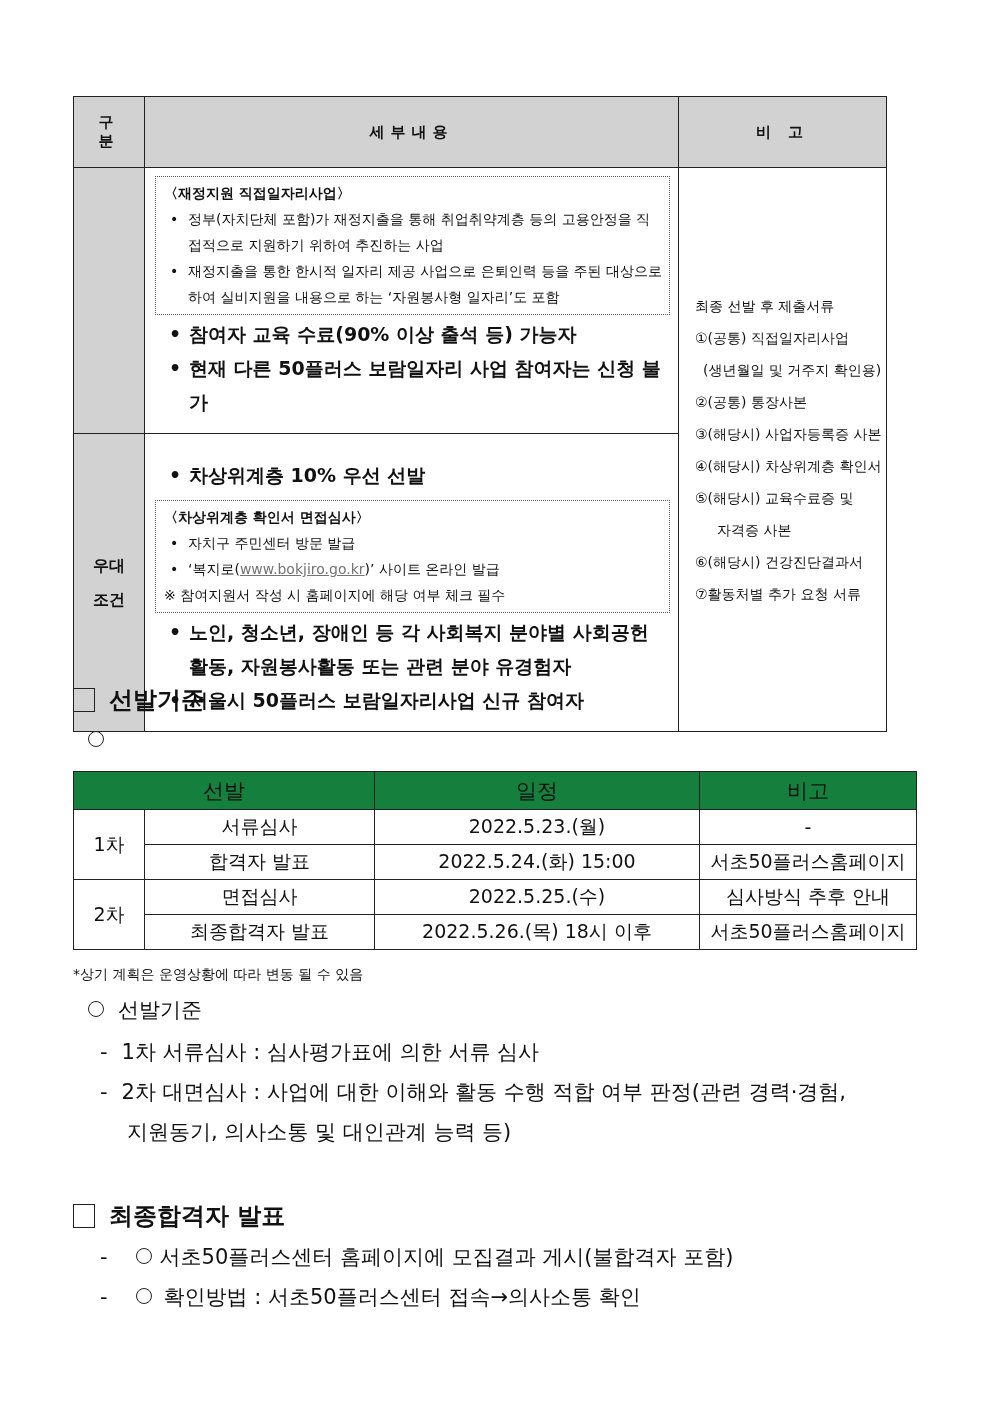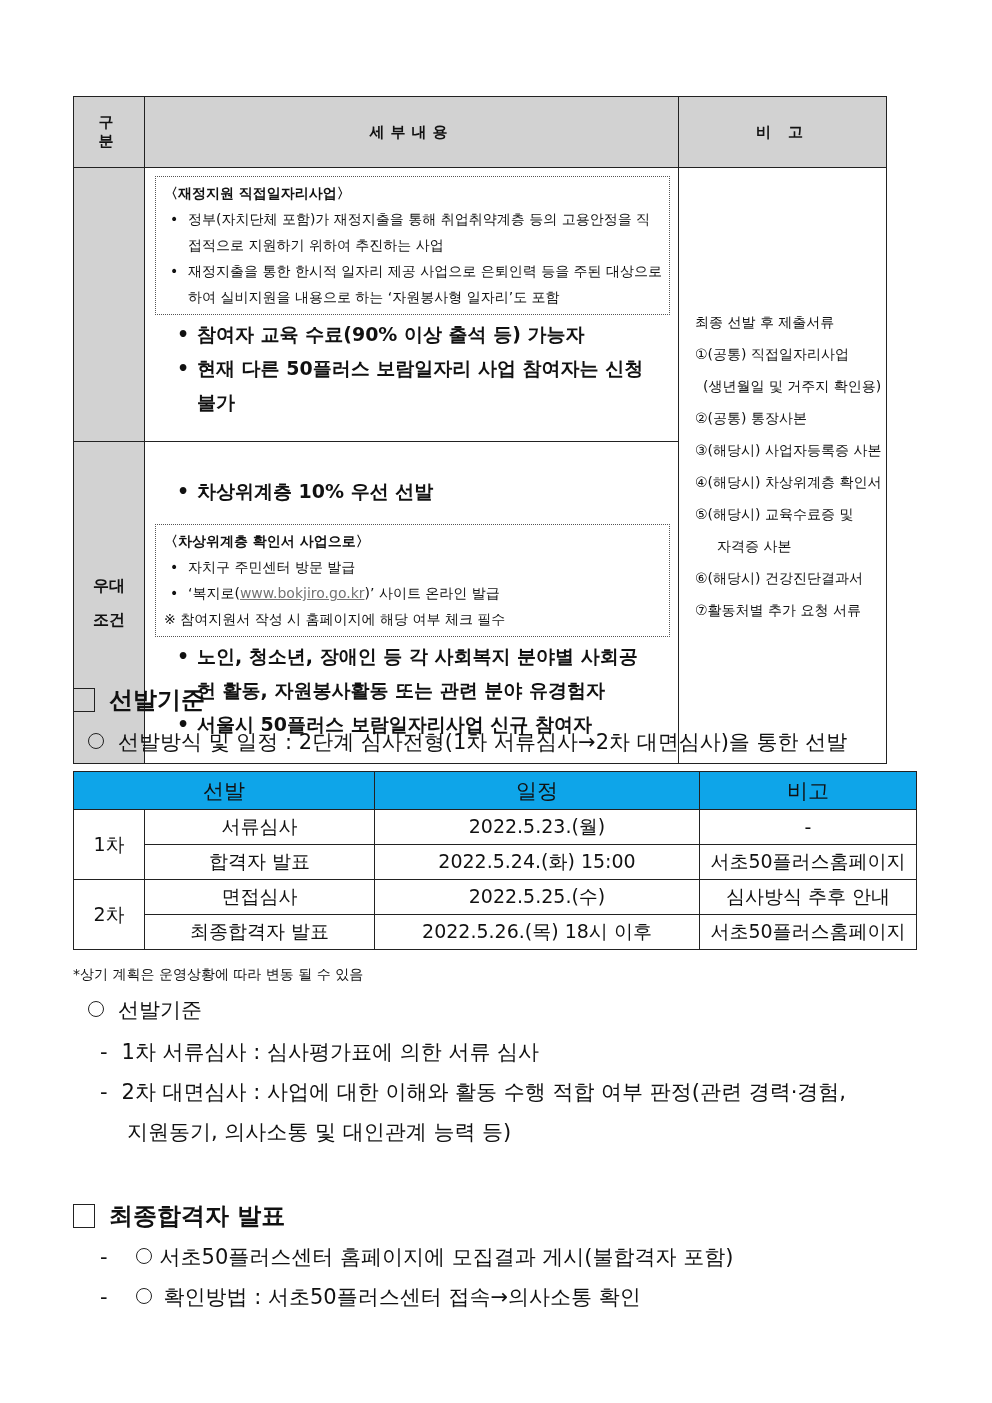--- a/index.html
+++ b/index.html
@@ -14,37 +14,37 @@
   .t1 .cat { background:#d2d2d2; text-align:center; font-family:"DejaVu Serif","Liberation Serif",serif;
              font-size:16px; font-weight:bold; line-height:34px; }
   .t1 .detail { padding:8px 8px 6px 10px; }
   .dbox { border:1px dotted #555; padding:3px 6px 4px 8px; font-size:14px; line-height:26px; }
   .dbox .title { font-weight:bold; }
   .dbox ul { margin:0; padding:0; list-style:none; }
   .dbox li { position:relative; padding-left:24px; }
   .dbox li::before { content:"•"; position:absolute; left:6px; top:0; }
   .dbox .note { }
   .dbox a { color:#737373; text-decoration:underline; }
-  .big { list-style:none; margin:16px; padding:0; font-size:19px; line-height:34px; font-weight:bold; }
+  .big { list-style:none; margin:8px; padding:0; font-size:19px; line-height:34px; font-weight:bold; }
   .big li { position:relative; padding-left:26px; }
   .big li::before { content:"•"; position:absolute; left:6px; top:0; }
   .remark { padding:0 8px 0 14px; font-size:14px; line-height:32px; }
   .remark div { white-space:nowrap; }
   .remark .indent { padding-left:8px; }
 
   
   .sec { position:absolute; left:73px; font-size:24px; font-weight:bold; display:flex; align-items:center; }
   .sqbox { width:20px; height:22px; border:1.5px solid #222; margin-right:14px; display:inline-block; }
   .line { position:absolute; font-size:21px; white-space:nowrap; }
   .circ { display:inline-block; width:14px; height:14px; border:1.5px solid #222; border-radius:50%; margin-right:14px; vertical-align:middle; position:relative; top:-2px; }
 
   
   .t2 { position:absolute; left:73px; top:771px; width:843px; border-collapse:collapse; table-layout:fixed; }
   .t2 td, .t2 th { border:1px solid #222; text-align:center; font-size:19px; height:34px; padding:0; }
-  .t2 th { background:#0ea5e9; font-weight:normal; height:37px; font-size:21px; }
+  .t2 th { background:#15803d; font-weight:normal; height:37px; font-size:21px; }
 
   .footnote { position:absolute; left:73px; top:966px; font-size:14px; }
 </style>
 </head>
 <body>
 
 <table class="t1">
   <colgroup>
       <col style="width:71px">
       <col style="width:534px">
@@ -87,21 +87,21 @@
   <tr style="height:271px">
     <td class="cat">
       <div>우대</div>
       <div>조건</div>
     </td>
     <td class="detail" style="padding-top:16px">
       <ul class="big">
         <li>차상위계층 10% 우선 선발</li>
       </ul>
       <div class="dbox" style="margin-top:8px">
-        <div class="title">〈차상위계층 확인서 사업으로〉</div>
+        <div class="title">〈차상위계층 확인서 면접심사〉</div>
         <ul>
           <li>자치구 주민센터 방문 발급</li>
           <li>
             <span>‘복지로(</span><a>www.bokjiro.go.kr</a><span>)’ 사이트 온라인 발급</span>
           </li>
         </ul>
         <div class="note">※ 참여지원서 작성 시 홈페이지에 해당 여부 체크 필수</div>
       </div>
       <ul class="big" style="margin-top:2px">
         <li>노인, 청소년, 장애인 등 각 사회복지 분야별 사회공헌 활동, 자원봉사활동 또는 관련 분야 유경험자</li>
@@ -111,21 +111,21 @@
   </tr>
 </tbody>
   </table>
 
 <div class="sec" style="top:684px">
   <span class="sqbox"></span>
   <span>선발기준</span>
 </div>
 
 <div class="line" style="left:88px; top:728px">
-  <span class="circ"></span><span>선발방식 및 일정 : 2단계 심사전형(1차 서류심사→2차 대면심사)을 통한 선발</span>
+  <span class="circ"></span>
 </div>
 
 <table class="t2">
   <colgroup>
       <col style="width:71px">
       <col style="width:230px">
       <col style="width:325px">
       <col style="width:217px">
     </colgroup>
   <tbody>

